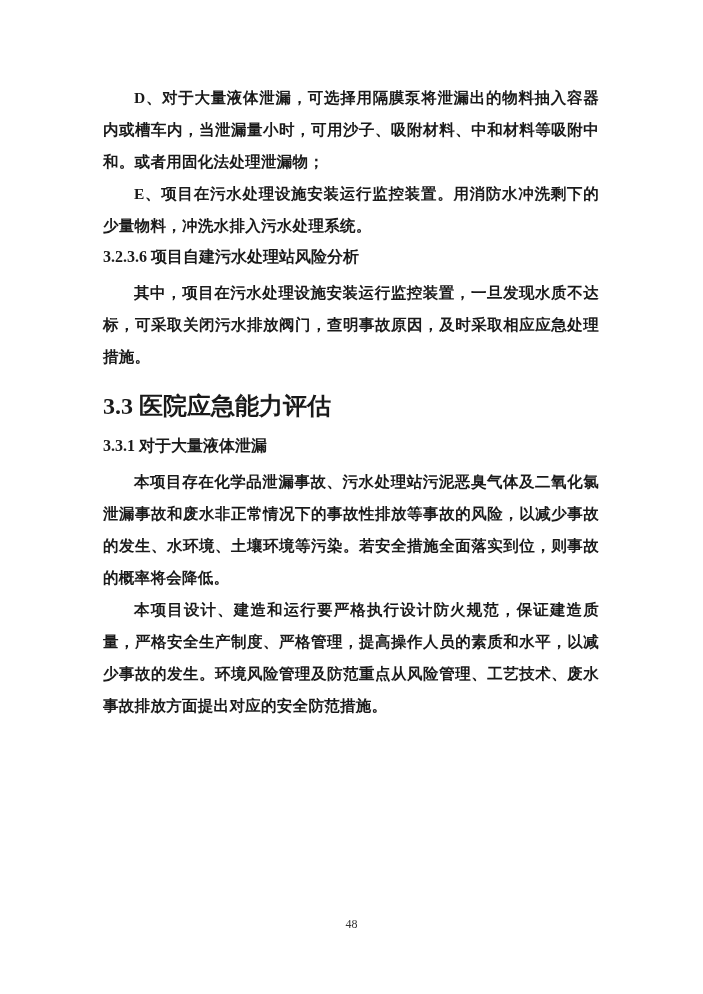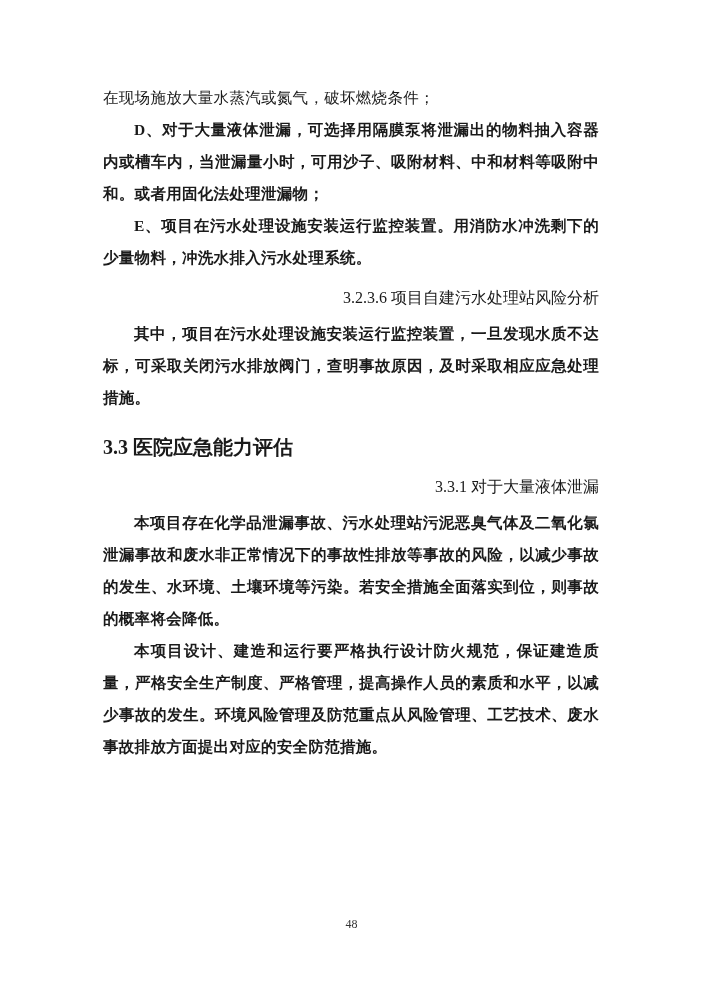--- a/index.html
+++ b/index.html
@@ -31,50 +31,49 @@
     line-height: 32px;
     text-align: justify;
     text-justify: inter-ideograph;
     letter-spacing: 0.3px;
   }
   .para.indent {
     text-indent: 2em;
     font-weight: bold;
   }
   .h-sub {
-    margin: 9px 0 5px 0;
+    margin: 0 0 5px 0;
     font-size: 16px;
-    font-weight: normal;
+    font-weight: bold;
     line-height: 30px;
-    text-align: right;
+    text-align: left;
   }
   .h-section {
     margin: 17px 0 9px 0;
-    font-size: 20px;
+    font-size: 24px;
     font-weight: bold;
     line-height: 32px;
     text-align: left;
   }
   .page-number {
     position: absolute;
     bottom: 62px;
     left: 0;
     width: 100%;
     text-align: center;
     font-size: 12px;
     color: #333333;
   }
 </style>
 </head>
 <body>
 
 <div class="page">
   <div class="content">
 
-    <p class="para">在现场施放大量水蒸汽或氮气，破坏燃烧条件；</p>
 
     <p class="para indent">D、对于大量液体泄漏，可选择用隔膜泵将泄漏出的物料抽入容器内或槽车内，当泄漏量小时，可用沙子、吸附材料、中和材料等吸附中和。或者用固化法处理泄漏物；</p>
 
     <p class="para indent">E、项目在污水处理设施安装运行监控装置。用消防水冲洗剩下的少量物料，冲洗水排入污水处理系统。</p>
 
     <h3 class="h-sub">3.2.3.6 项目自建污水处理站风险分析</h3>
 
 
     <p class="para indent">其中，项目在污水处理设施安装运行监控装置，一旦发现水质不达标，可采取关闭污水排放阀门，查明事故原因，及时采取相应应急处理措施。</p>
 

